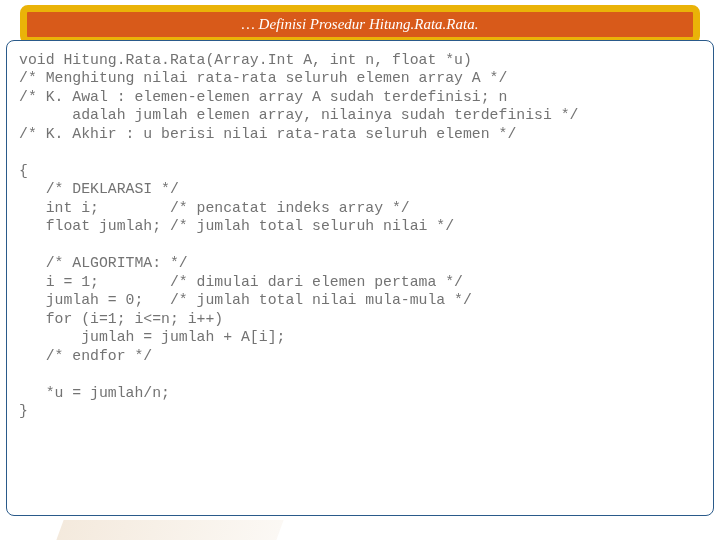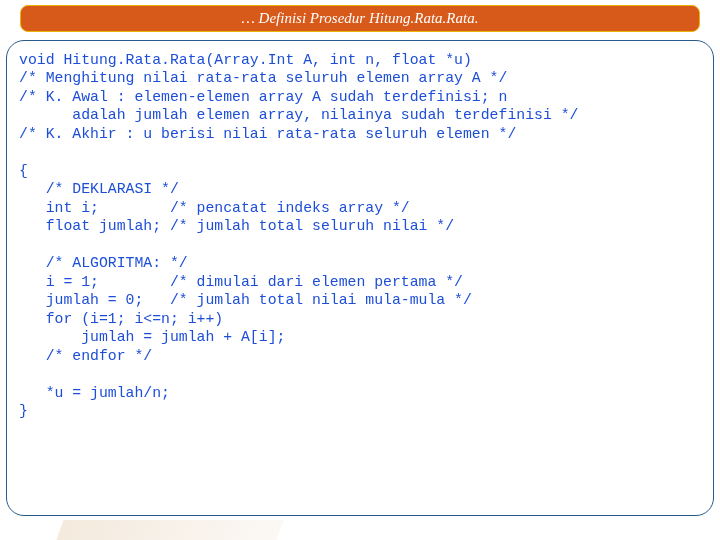--- a/index.html
+++ b/index.html
@@ -11,44 +11,44 @@
     font-family: Arial, sans-serif;
     position: relative;
     overflow: hidden;
   }
   .header-box {
     position: absolute;
     top: 5px;
     left: 20px;
     right: 20px;
     background: #d85a1a;
-    border: 1px solid #eab308;
+    border: 7px solid #eab308;
     border-radius: 8px;
     padding: 4px 10px;
     text-align: center;
     color: #ffffff;
     font-style: italic;
     font-size: 15px;
     font-family: Georgia, 'Times New Roman', serif;
   }
   .code-box {
     position: absolute;
     top: 40px;
     left: 6px;
     right: 6px;
     bottom: 24px;
     background: #ffffff;
     border: 1px solid #2a5a8a;
-    border-radius: 18px;
+    border-radius: 8px;
     padding: 10px 12px;
     font-family: 'Courier New', Courier, monospace;
     font-size: 14.8px;
     line-height: 1.25;
     white-space: pre;
-    color: #1d4ed8;
+    color: #737373;
     overflow: hidden;
   }
   .deco {
     position: absolute;
     bottom: 0;
     left: 60px;
     width: 220px;
     height: 20px;
     background: linear-gradient(90deg, rgba(210,170,120,0.25), rgba(210,170,120,0.08));
     transform: skewX(-20deg);

